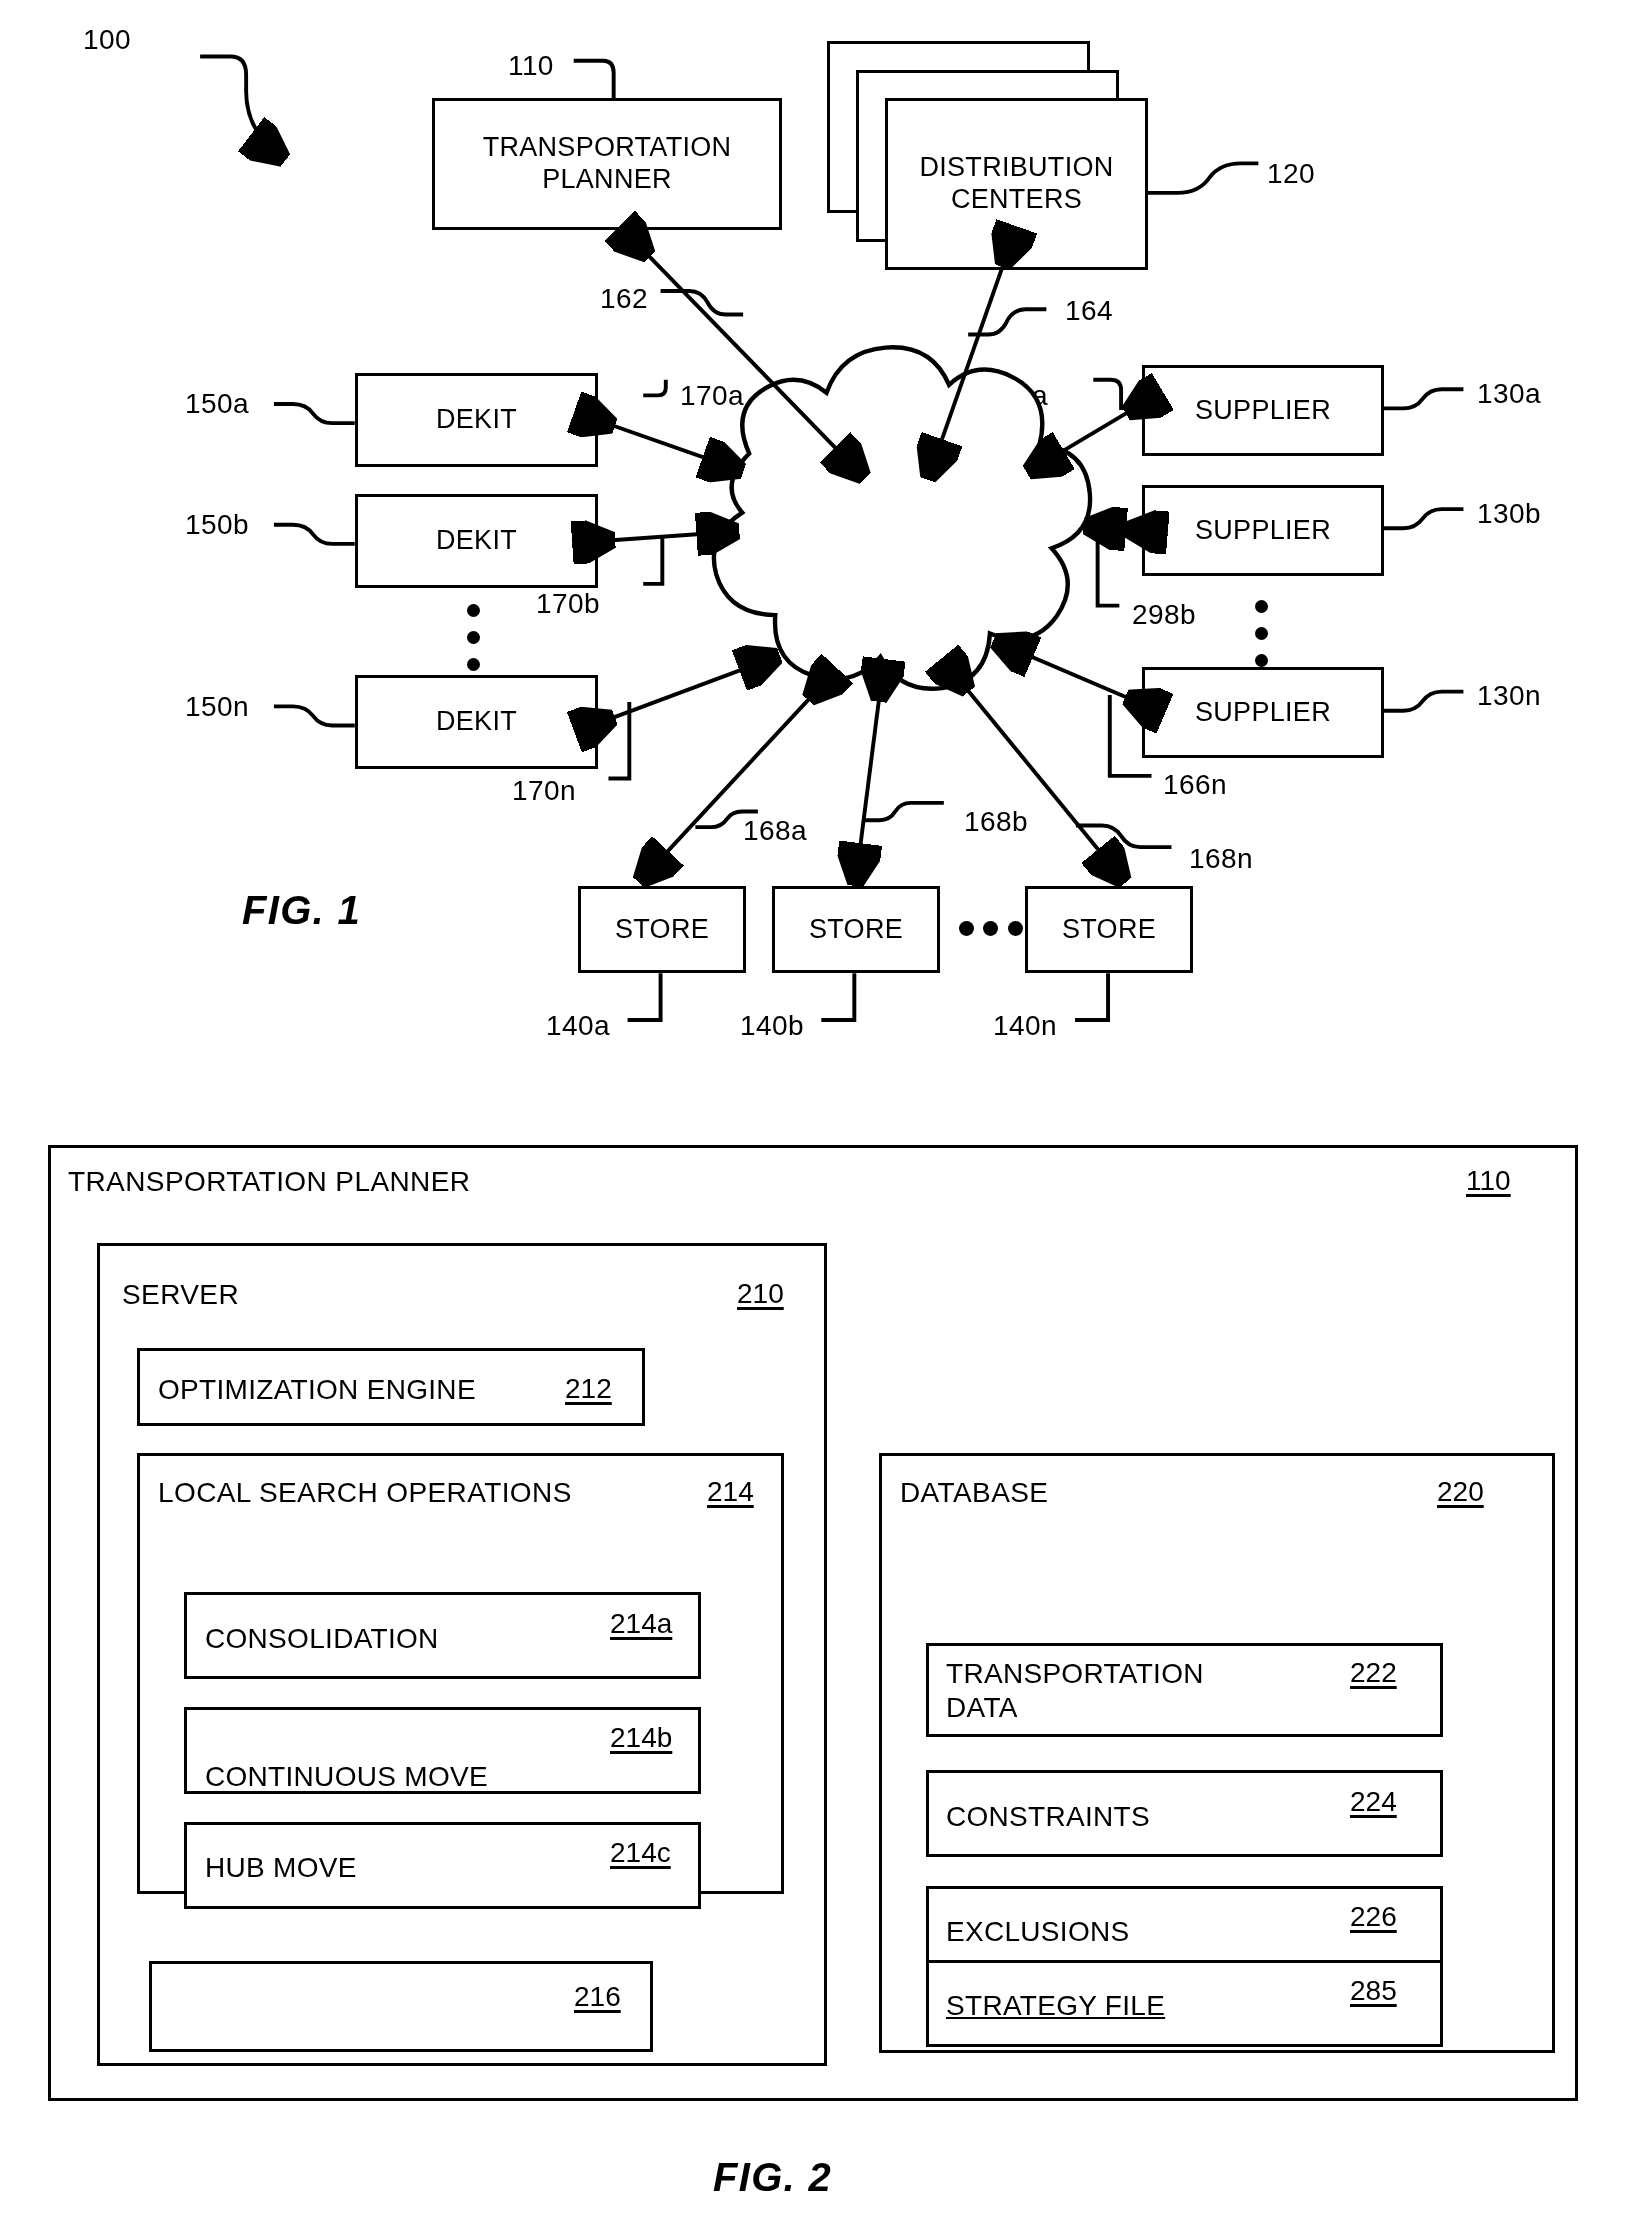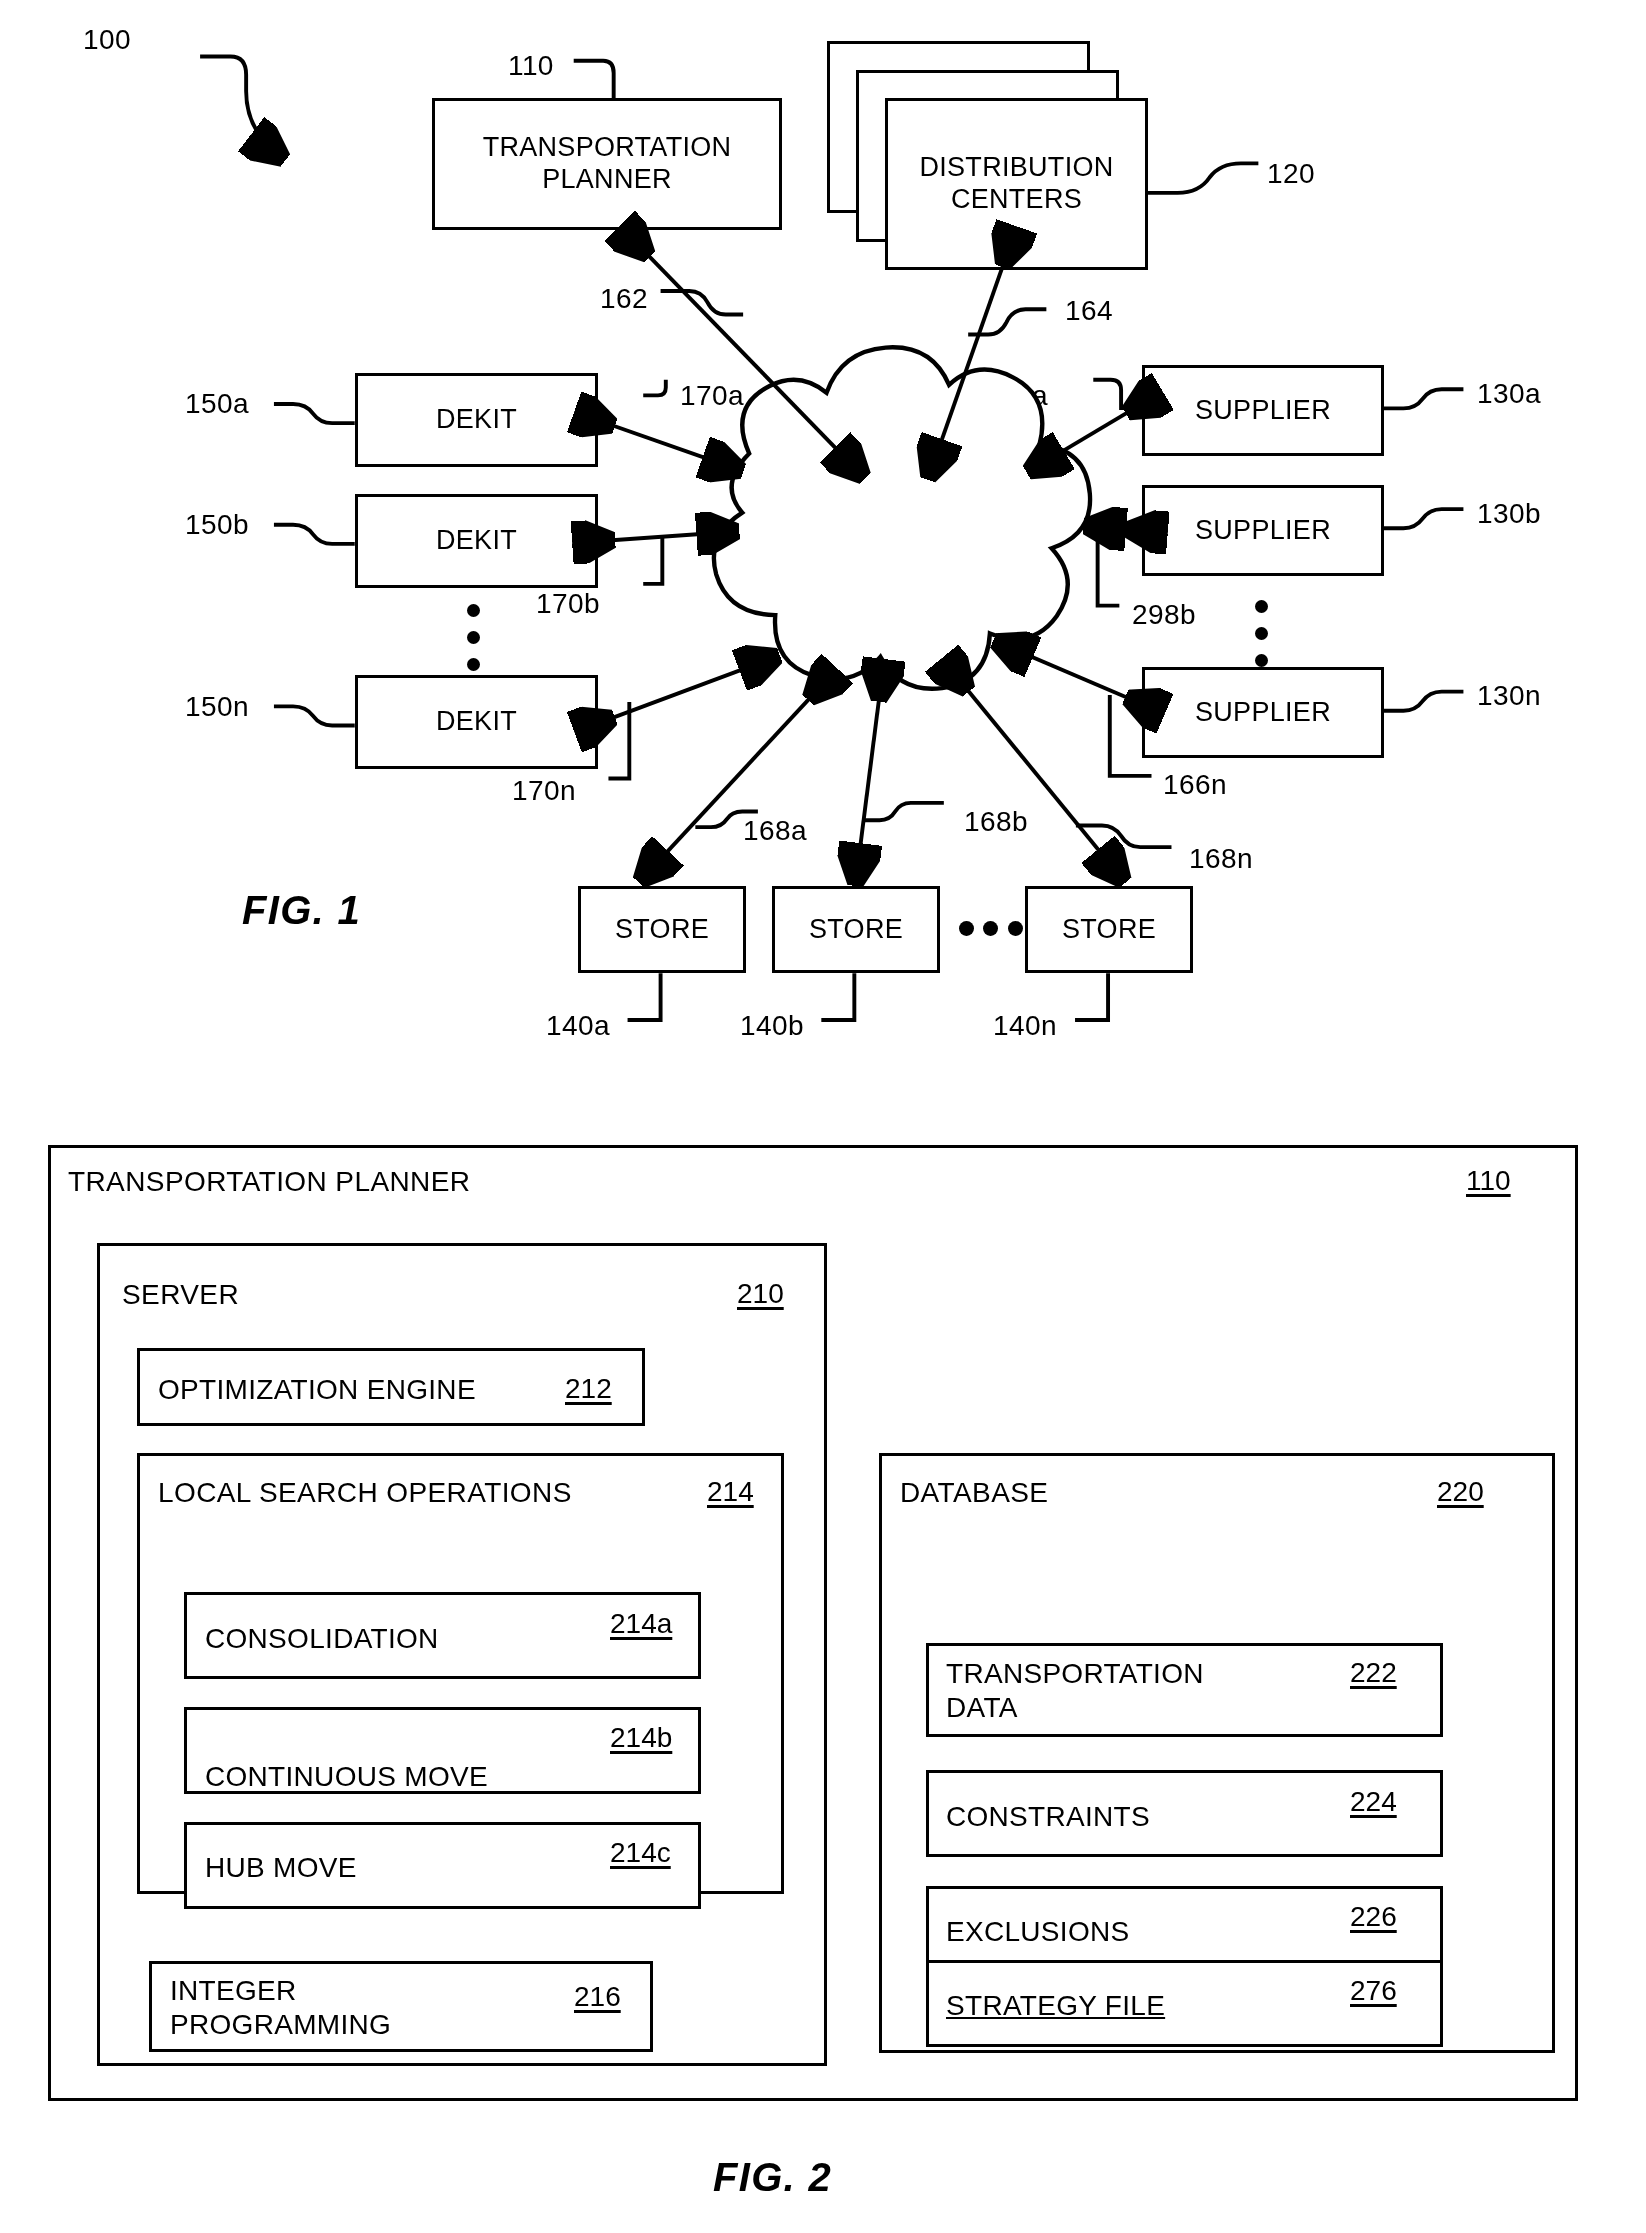--- a/index.html
+++ b/index.html
@@ -323,22 +323,20 @@
 
   <div class="leafbox" style="left:184px;top:1707px;width:517px;height:87px;"></div>
   <div class="leaf-label" style="left:205px;top:1760px;">CONTINUOUS MOVE</div>
   <div class="leaf-num" style="left:610px;top:1722px;">214b</div>
 
   <div class="leafbox" style="left:184px;top:1822px;width:517px;height:87px;"></div>
   <div class="leaf-label" style="left:205px;top:1851px;">HUB MOVE</div>
   <div class="leaf-num" style="left:610px;top:1837px;">214c</div>
 
   <div class="leafbox" style="left:149px;top:1961px;width:504px;height:91px;"></div>
-  <div class="leaf-label" style="left:170px;top:1974px;">INTEGER
-PROGRAMMING</div>
   <div class="leaf-num" style="left:574px;top:1981px;">216</div>
 
   <div class="panel" style="left:879px;top:1453px;width:676px;height:600px;"></div>
   <div class="panel-title" style="left:900px;top:1477px;">DATABASE</div>
   <div class="leaf-num" style="left:1437px;top:1476px;">220</div>
 
   <div class="leafbox" style="left:926px;top:1643px;width:517px;height:94px;"></div>
   <div class="leaf-label" style="left:946px;top:1657px;">TRANSPORTATION
 DATA</div>
   <div class="leaf-num" style="left:1350px;top:1657px;">222</div>
@@ -346,18 +344,18 @@
   <div class="leafbox" style="left:926px;top:1770px;width:517px;height:87px;"></div>
   <div class="leaf-label" style="left:946px;top:1800px;">CONSTRAINTS</div>
   <div class="leaf-num" style="left:1350px;top:1786px;">224</div>
 
   <div class="leafbox" style="left:926px;top:1886px;width:517px;height:87px;"></div>
   <div class="leaf-label" style="left:946px;top:1915px;">EXCLUSIONS</div>
   <div class="leaf-num" style="left:1350px;top:1901px;">226</div>
 
   <div class="leafbox" style="left:926px;top:1960px;width:517px;height:87px;"></div>
   <div class="leaf-label" style="left:946px;top:1989px;text-decoration:underline;">STRATEGY FILE</div>
-  <div class="leaf-num" style="left:1350px;top:1975px;">276</div>
+  <div class="leaf-num" style="left:1350px;top:1975px;">285</div>
 
   <div class="figcap" style="left:713px;top:2155px;">FIG. 2</div>
 
 </div>
 
 
 </body></html>

